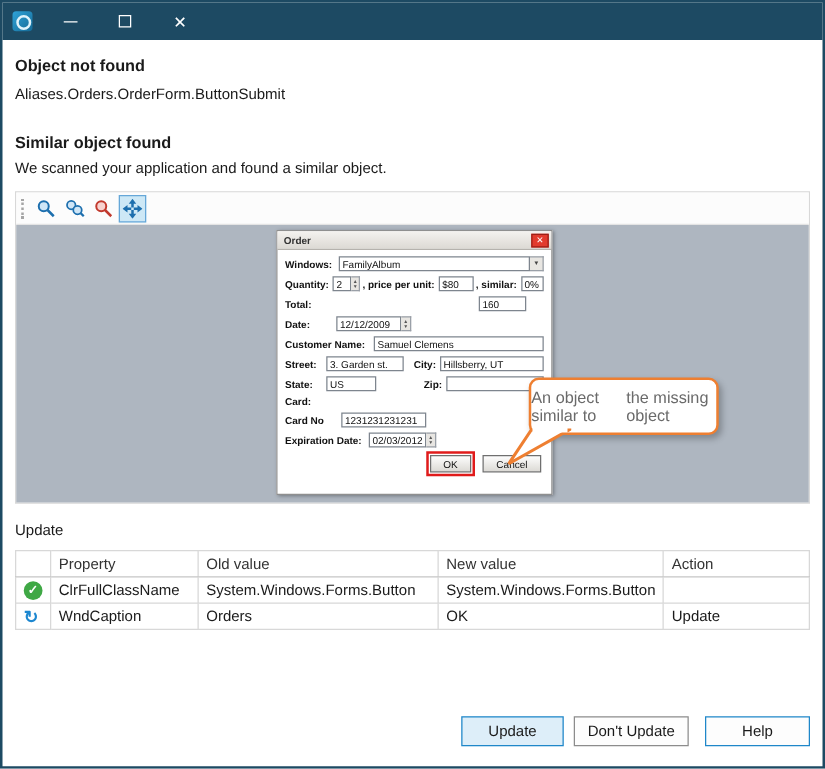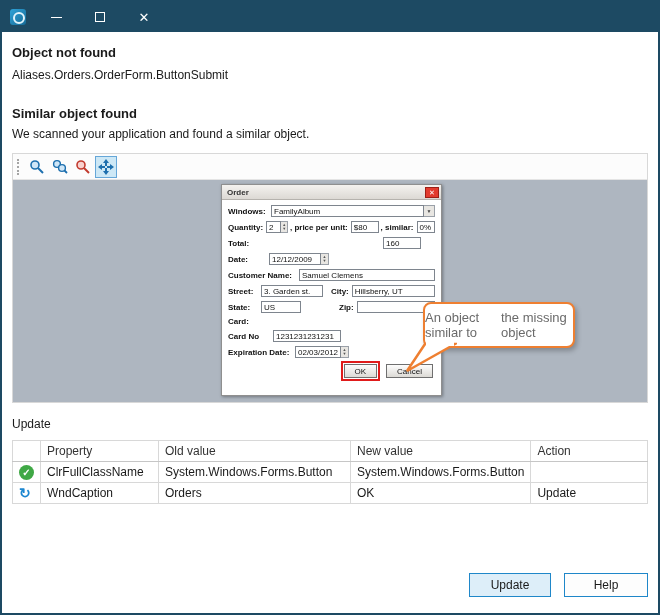--- a/index.html
+++ b/index.html
@@ -265,17 +265,18 @@
           <td>WndCaption</td>
           <td>Orders</td>
           <td>OK</td>
           <td>Update</td>
         </tr>
       </tbody>
     </table>
 
     <div class="footer">
       <button class="btn btn-update">Update</button>
+      <button class="btn btn-dont">Don't Update</button>
       <button class="btn btn-help">Help</button>
     </div>
 
   </div>
 </div>
 
 </body></html>

